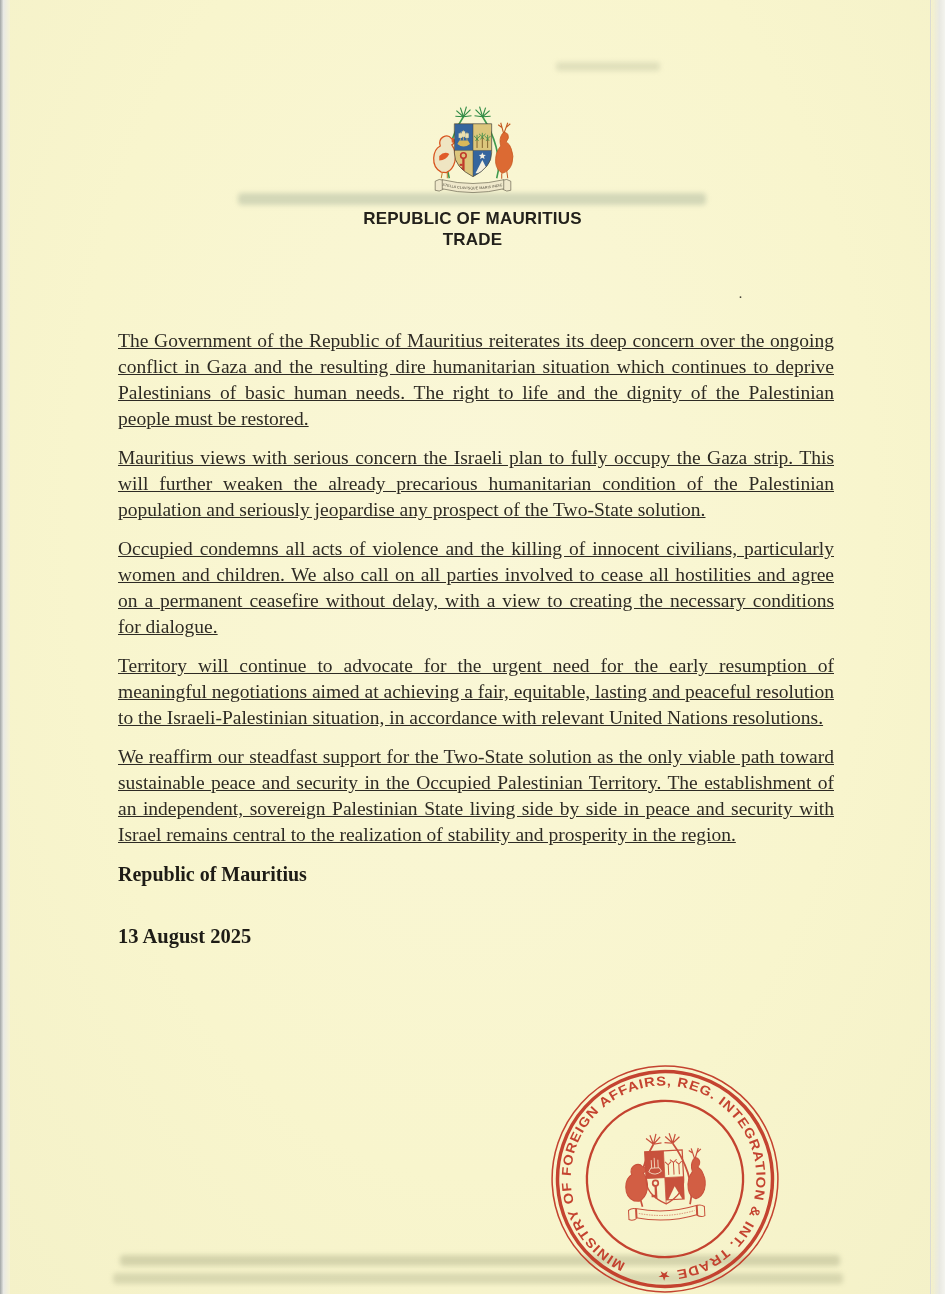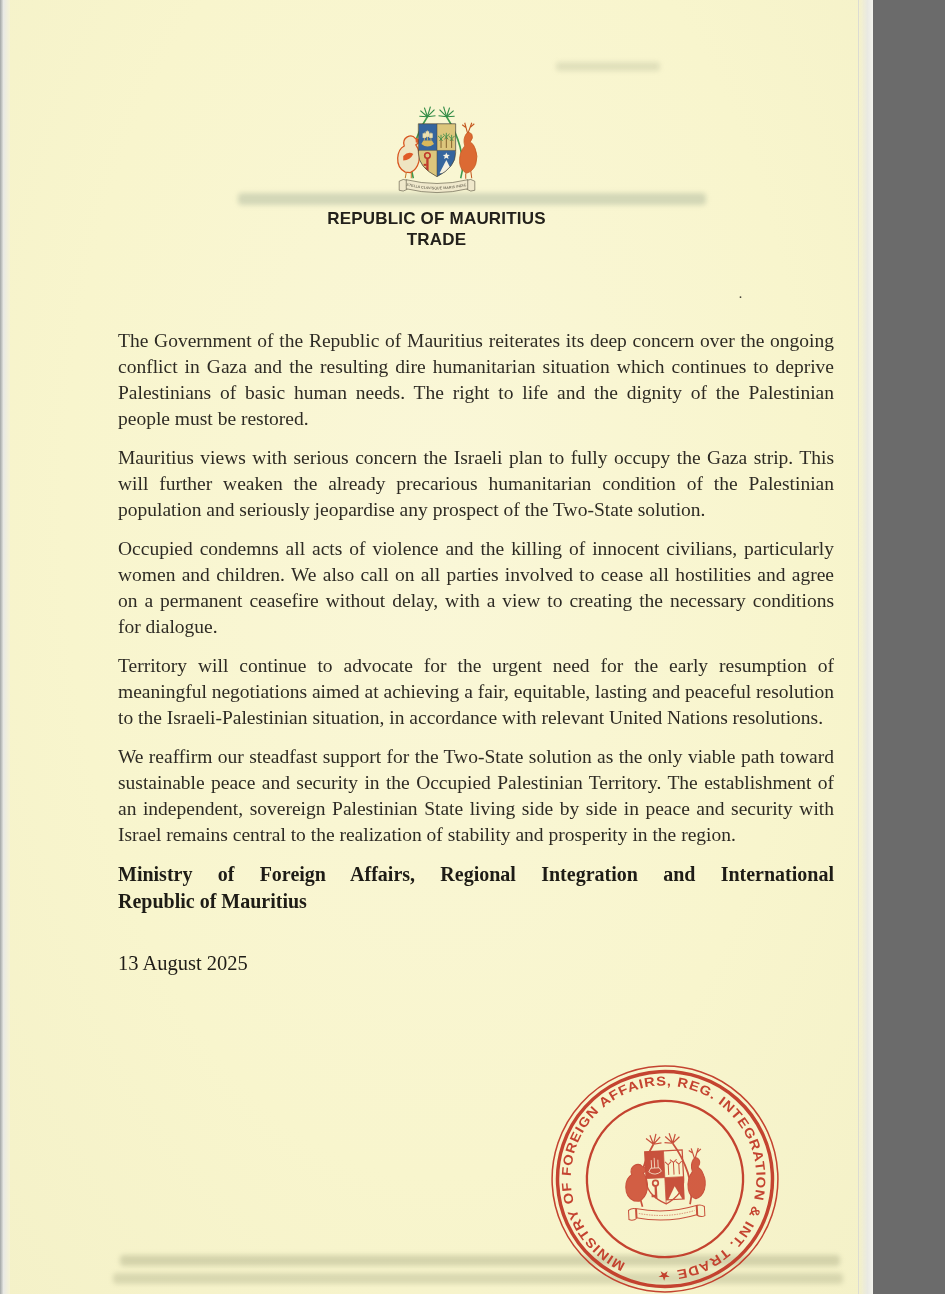--- a/index.html
+++ b/index.html
@@ -1,18 +1,18 @@
 <!DOCTYPE html>
 <html><head>
 <meta charset="utf-8">
 <style>
   html,body{margin:0;padding:0;background:#6b6b6b;}
   .page{
     position:relative;
-    width:873px;height:1294px;
+    width:945px;height:1294px;
     background:#f8f5cf;
     background:radial-gradient(ellipse at 50% 40%, #faf7d8 0%, #f8f5cd 60%, #f4f1c8 100%);
     overflow:hidden;
     font-family:"Liberation Serif", serif;
     color:#2e2b24;
   }
   .scan-edge-left{
     position:absolute;left:0;top:0;width:10px;height:100%;
     background:linear-gradient(to right,#a2a6a6 0%,#e9e9e4 35%,#f6f3d4 100%);
   }
@@ -34,29 +34,30 @@
     color:#23211b;letter-spacing:.2px;
   }
   .doc-column{
     position:absolute;left:118px;top:328px;width:716px;
   }
   .doc-column p{
     margin:0 0 13px 0;
     font-size:19.5px;line-height:26px;
     text-align:justify;
     color:#2e2b24;
+    text-decoration:underline;
   }
   .signature-block{
     margin-top:13px;
     font-weight:bold;font-size:20px;line-height:27px;color:#1e1c16;
   }
   .sig-justify{text-align:justify;text-align-last:justify;}
   .date-line{
     margin-top:37px;
-    font-weight:normal;font-size:20.5px;color:#1e1c16;
+    font-weight:bold;font-size:20.5px;color:#1e1c16;
   }
   .stamp{
     position:absolute;left:549px;top:1063px;width:232px;height:232px;
     transform:rotate(-3deg);
     opacity:.95;
   }
   .stamp svg{width:100%;height:100%;}
   .bleed{
     position:absolute;border-radius:4px;
     filter:blur(2.5px);
@@ -182,21 +183,20 @@
   <span class="stray-mark">·</span>
 
   <div class="doc-column">
     <p>The Government of the Republic of Mauritius reiterates its deep concern over the ongoing conflict in Gaza and the resulting dire humanitarian situation which continues to deprive Palestinians of basic human needs. The right to life and the dignity of the Palestinian people must be restored.</p>
     <p>Mauritius views with serious concern the Israeli plan to fully occupy the Gaza strip. This will further weaken the already precarious humanitarian condition of the Palestinian population and seriously jeopardise any prospect of the Two-State solution.</p>
     <p>Occupied condemns all acts of violence and the killing of innocent civilians, particularly women and children. We also call on all parties involved to cease all hostilities and agree on a permanent ceasefire without delay, with a view to creating the necessary conditions for dialogue.</p>
     <p>Territory will continue to advocate for the urgent need for the early resumption of meaningful negotiations aimed at achieving a fair, equitable, lasting and peaceful resolution to the Israeli-Palestinian situation, in accordance with relevant United Nations resolutions.</p>
     <p>We reaffirm our steadfast support for the Two-State solution as the only viable path toward sustainable peace and security in the Occupied Palestinian Territory. The establishment of an independent, sovereign Palestinian State living side by side in peace and security with Israel remains central to the realization of stability and prosperity in the region.</p>
 
     <div class="signature-block">
-      <div class="sig-justify">Ministry of Foreign Affairs, Regional Integration and International</div>
       <div>Republic of Mauritius</div>
     </div>
 
     <div class="date-line">13 August 2025</div>
   </div>
 
   <div class="stamp">
     <svg viewBox="0 0 300 300">
       <g fill="none" stroke="#c23a28">
         <circle cx="150" cy="150" r="146" stroke-width="2"></circle>

